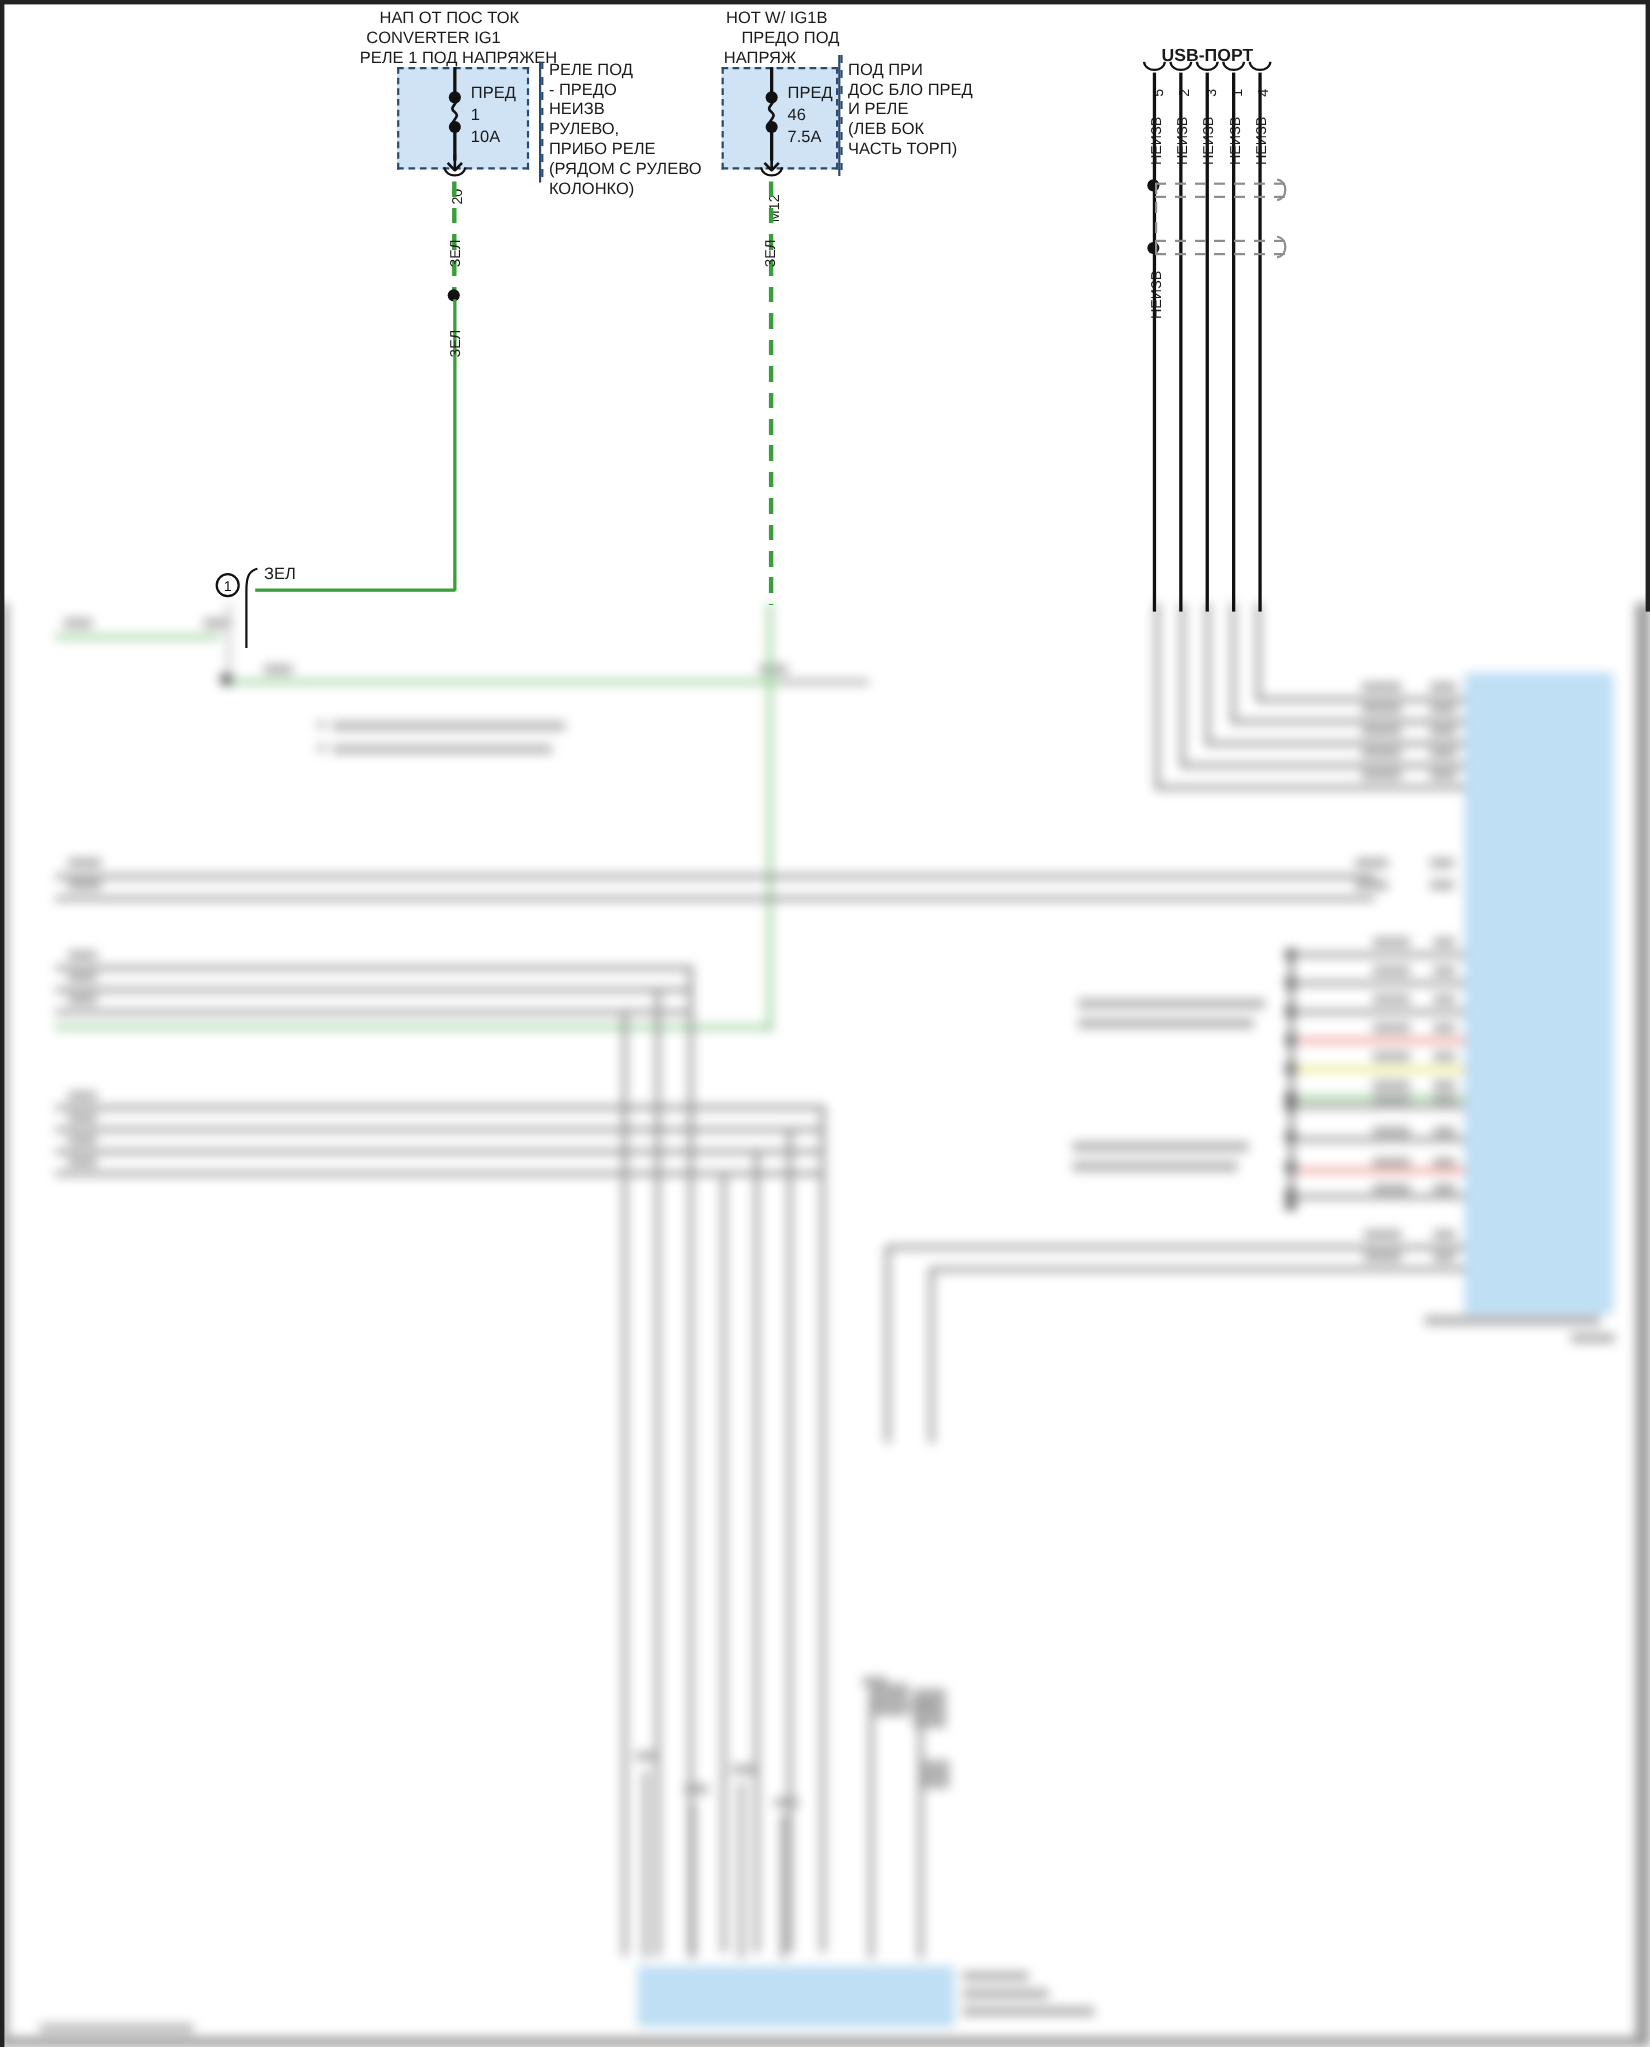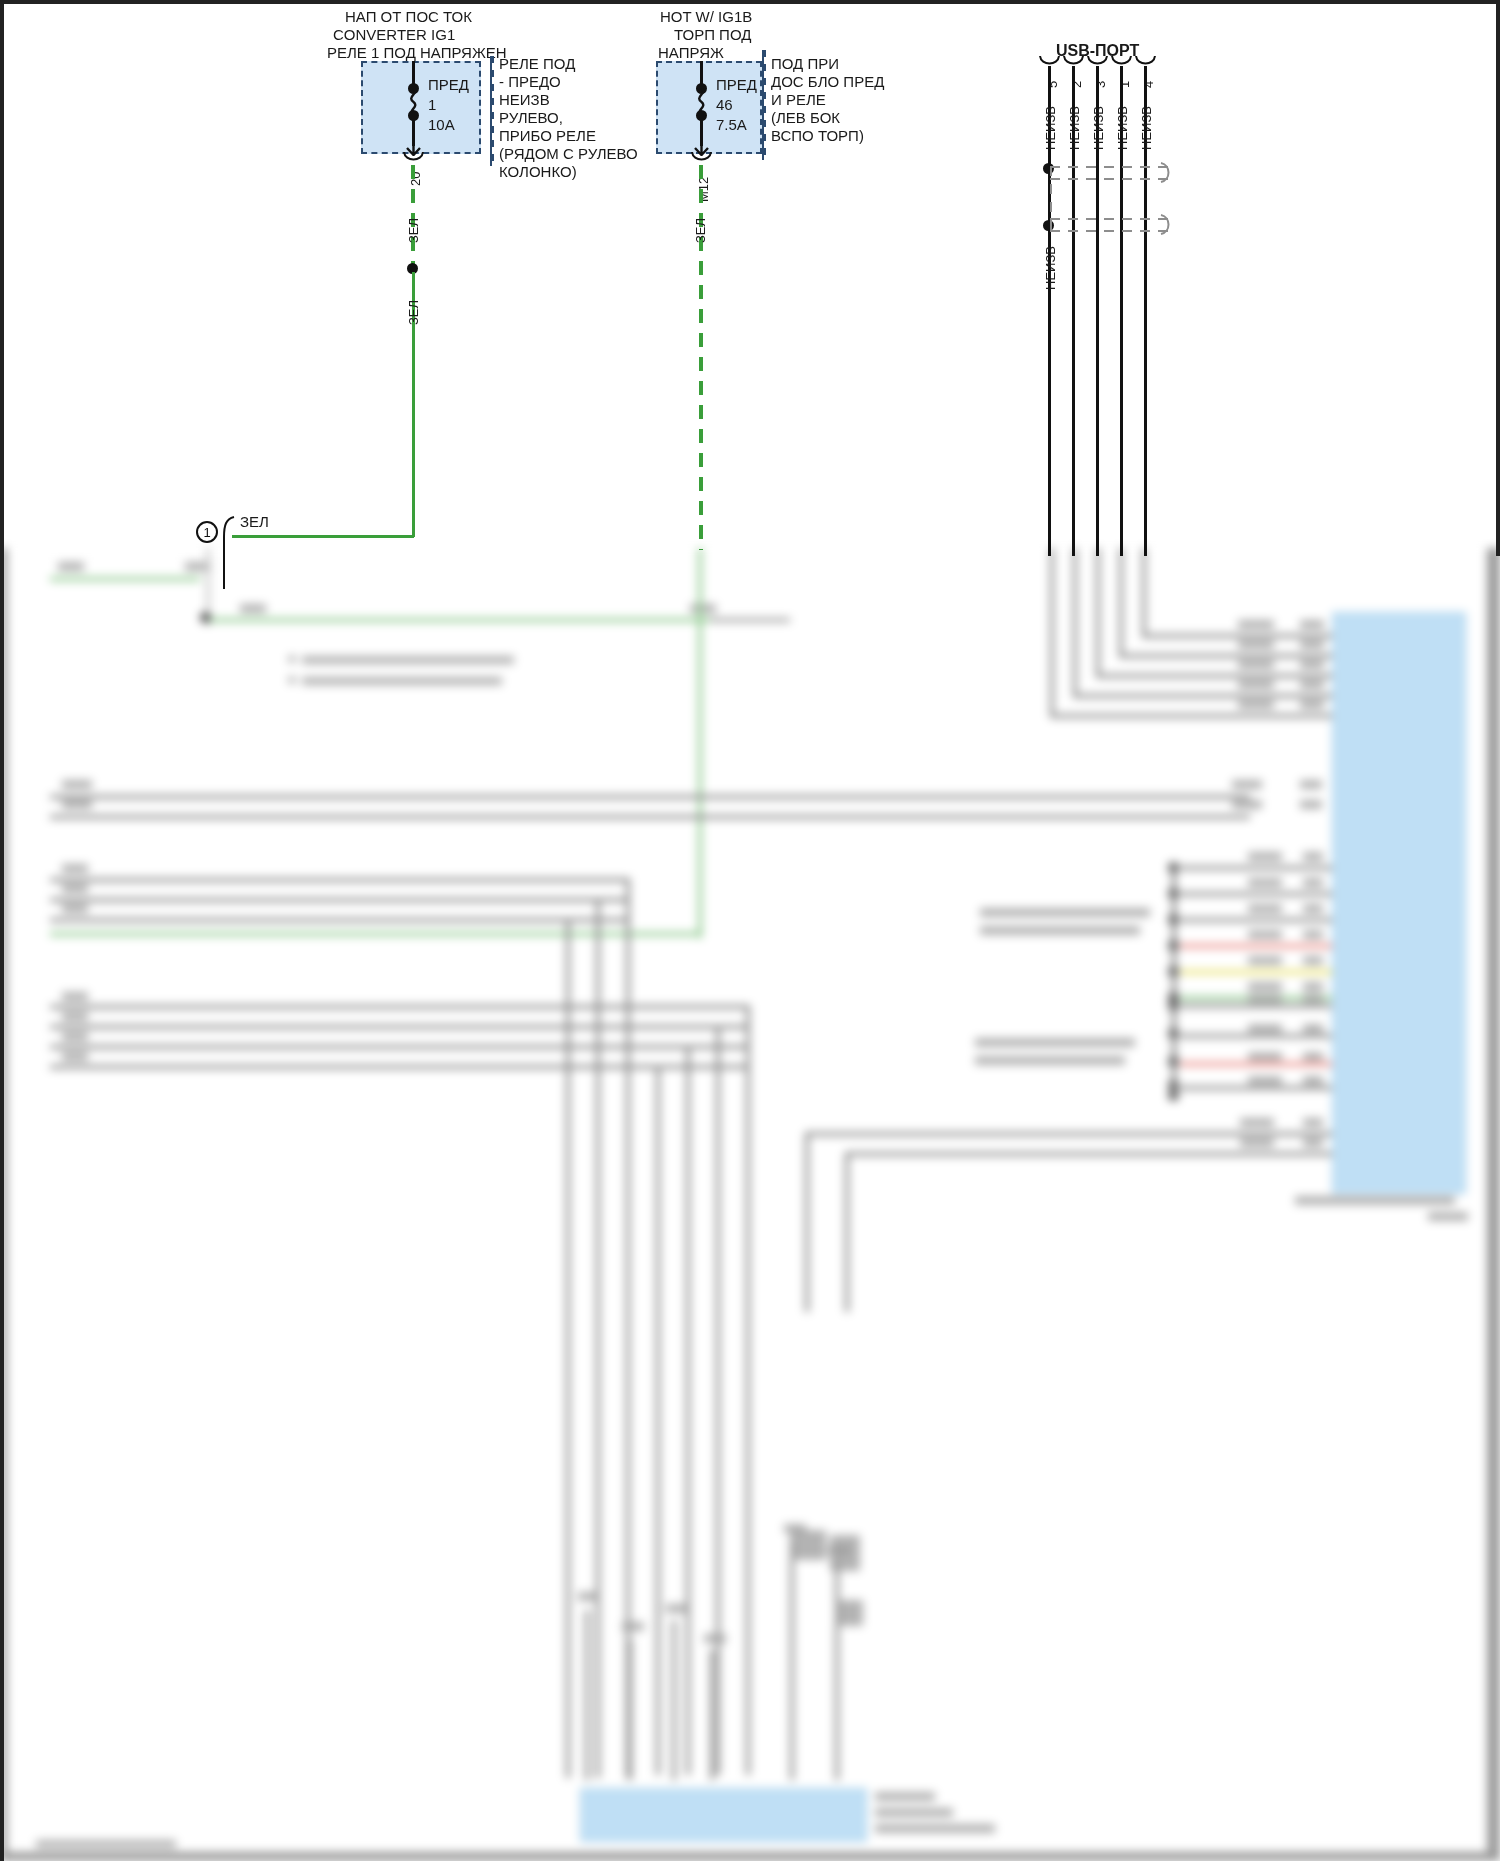--- a/index.html
+++ b/index.html
@@ -266,21 +266,21 @@
       <div class="dash-v" style="left:411px;top:165px;height:101px;"></div>
       <div class="vtxt sm" style="left:406px;top:243px;">ЗЕЛ</div>
       <div class="dot" style="left:407px;top:263px;"></div>
       <div class="wire wire-v green" style="left:411.5px;top:272px;height:265px;"></div>
       <div class="vtxt sm" style="left:406px;top:325px;">ЗЕЛ</div>
       <div class="wire wire-h green" style="left:232px;top:535px;width:182px;"></div>
     </div>
 
     <div>
       <div class="txt" style="left:660px;top:8px;">HOT W/ IG1B</div>
-      <div class="txt" style="left:674px;top:26px;">ТОРП ПОД</div>
+      <div class="txt" style="left:674px;top:26px;">ПРЕДО ПОД</div>
       <div class="txt" style="left:658px;top:44px;">НАПРЯЖ</div>
 
       <div class="fusebox" style="left:656px;top:61px;width:106px;height:93px;"></div>
 
       <div class="wire wire-v" style="left:700px;top:61px;height:27px;"></div>
       <div class="dot" style="left:696px;top:83px;"></div>
       <svg style="position:absolute;left:692px;top:88px;width:20px;height:28px;">
         <path d="M9.5,0 C16,5 2,9 9.5,14 C16,19 2,23 9.5,28" fill="none" stroke="#111" stroke-width="2.4"></path>
       </svg>
       <div class="dot" style="left:696px;top:110px;"></div>
@@ -291,21 +291,21 @@
 
       <div class="txt" style="left:716px;top:76px;">ПРЕД</div>
       <div class="txt" style="left:716px;top:96px;">46</div>
       <div class="txt" style="left:716px;top:116px;">7.5A</div>
 
       <div class="bracket" style="left:762px;top:50px;height:110px;"></div>
       <div class="txt" style="left:771px;top:55px;">ПОД ПРИ</div>
       <div class="txt" style="left:771px;top:73px;">ДОС БЛО ПРЕД</div>
       <div class="txt" style="left:771px;top:91px;">И РЕЛЕ</div>
       <div class="txt" style="left:771px;top:109px;">(ЛЕВ БОК</div>
-      <div class="txt" style="left:771px;top:127px;">ВСПО ТОРП)</div>
+      <div class="txt" style="left:771px;top:127px;">ЧАСТЬ ТОРП)</div>
 
       <svg style="position:absolute;left:690px;top:152px;width:24px;height:14px;">
         <path d="M2,0 C3,10 20,10 21,0" fill="none" stroke="#111" stroke-width="2"></path>
       </svg>
       <div class="vtxt sm" style="left:696px;top:202px;">M12</div>
 
       <div class="dash-v" style="left:699px;top:165px;height:385px;"></div>
       <div class="vtxt sm" style="left:693px;top:243px;">ЗЕЛ</div>
     </div>
 

